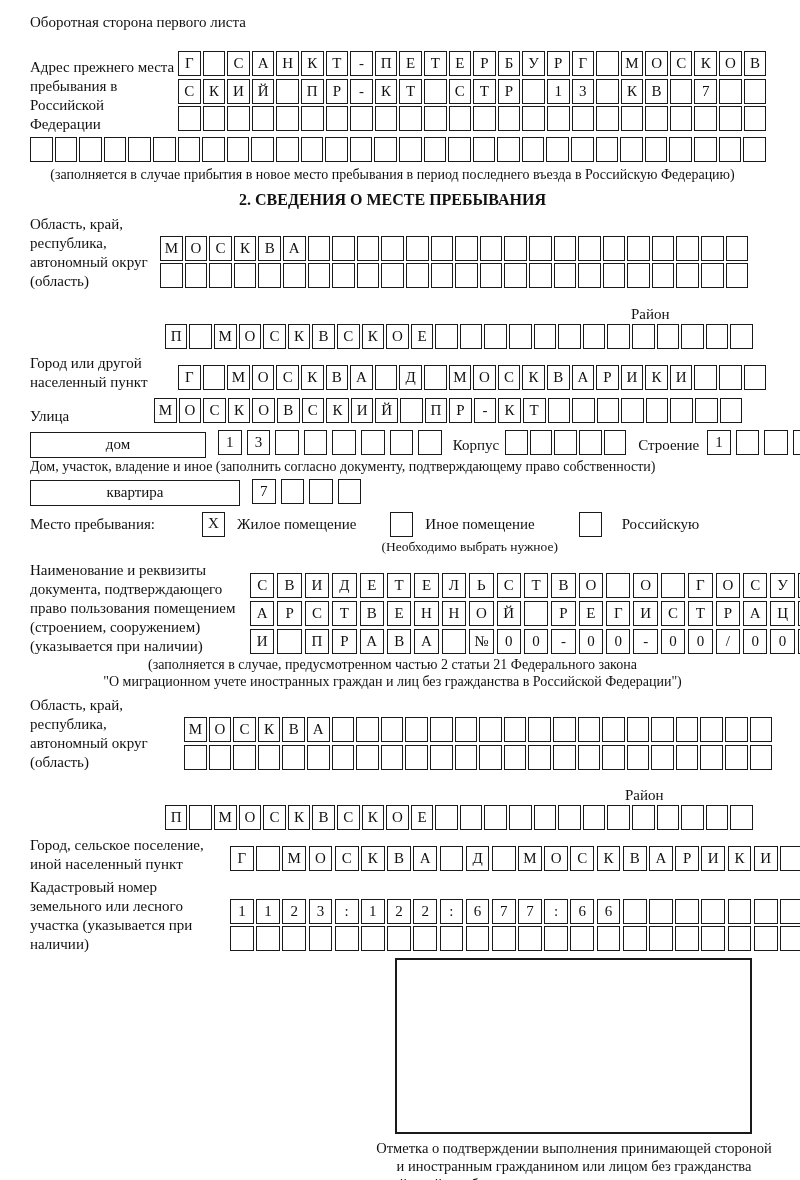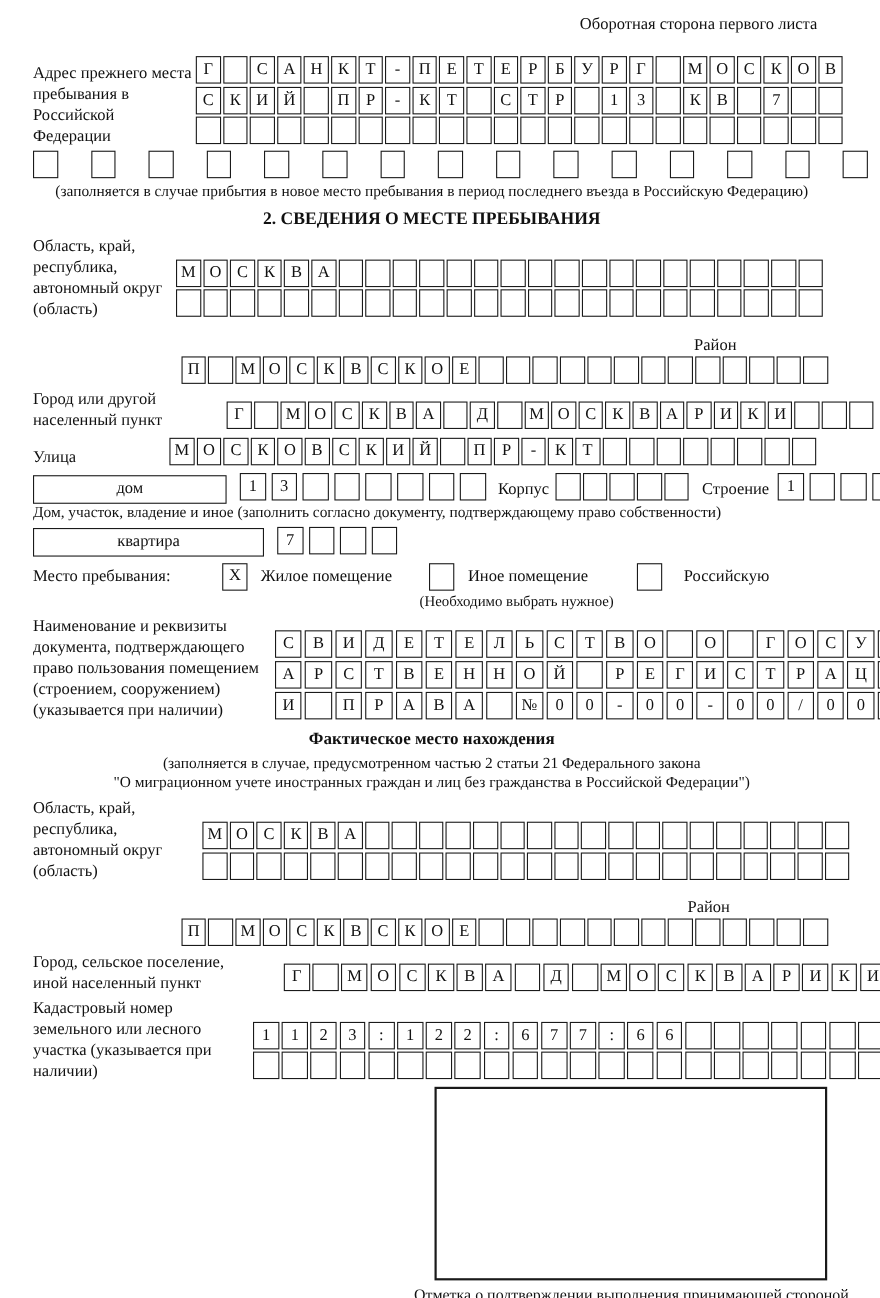--- a/index.html
+++ b/index.html
@@ -2,21 +2,21 @@
 <html><head>
 <meta charset="utf-8">
 <style>
   html,body{margin:0;padding:0;background:#fff;}
   .page{
     position:relative; width:800px; height:1180px; overflow:hidden;
     background:#fff; color:#111;
     font-family:"Liberation Serif", serif;
     box-sizing:border-box; padding:14px 45px 0 30px;
   }
-  .top-note{ text-align:right; font-size:15px; padding-right:12px; }
+  .top-note{ text-align:left; font-size:15px; padding-right:12px; }
 
   .frow{ display:flex; align-items:flex-end; }
   .flabel{ font-size:15px; line-height:19px; flex:none; }
   .w148{width:148px;} .w130{width:130px;} .w124{width:124px;}
   .w154{width:154px;} .w200{width:200px;} .w220{width:220px;} .w172{width:172px;}
   .nowrap{white-space:nowrap;}
 
   .cellcol{ display:flex; flex-direction:column; }
   .cellrow{ display:flex; height:25px; margin-bottom:2.6px; flex:none; }
   .cell{
@@ -52,21 +52,21 @@
 
   .stamp-box{
     box-sizing:border-box; width:357px; height:176px; border:2px solid #1a1a1a;
     margin-left:365px; margin-top:4px; background:#fff;
   }
   .stamp-note{
     width:400px; margin-left:344px; margin-top:5px;
     font-size:14.5px; line-height:18px; text-align:center;
   }
   .mt20{margin-top:20px;} .mt14{margin-top:14px;flex-direction:column;} .mt6{margin-top:6px;}
-  .mt4{margin-top:4px;} .mt3{margin-top:3px;gap:28px;} .mb6{margin-bottom:6px;}
+  .mt4{margin-top:4px;} .mt3{margin-top:3px;} .mb6{margin-bottom:6px;}
   .pt10{padding-top:10px;}
 </style>
 </head>
 <body>
 
 <div class="page">
 
   <div class="top-note">Оборотная сторона первого листа</div>
 
   <div class="frow mt20">
@@ -455,21 +455,20 @@
           <span class="cell">0</span>
           <span class="cell">0</span>
           <span class="cell">/</span>
           <span class="cell">0</span>
           <span class="cell">0</span>
           <span class="cell">0</span>
         </div>
     </div>
   </div>
 
-  <div class="fact-title">Фактическое место нахождения</div>
   <div class="caption center">(заполняется в случае, предусмотренном частью 2 статьи 21 Федерального закона</div>
   <div class="caption center mb6">"О миграционном учете иностранных граждан и лиц без гражданства в Российской Федерации")</div>
 
   <div class="frow">
     <div class="flabel w154">Область, край, республика, автономный округ (область)</div>
     <div class="cellcol">
       <div class="cellrow">
           <span class="cell">М</span>
           <span class="cell">О</span>
           <span class="cell">С</span>

